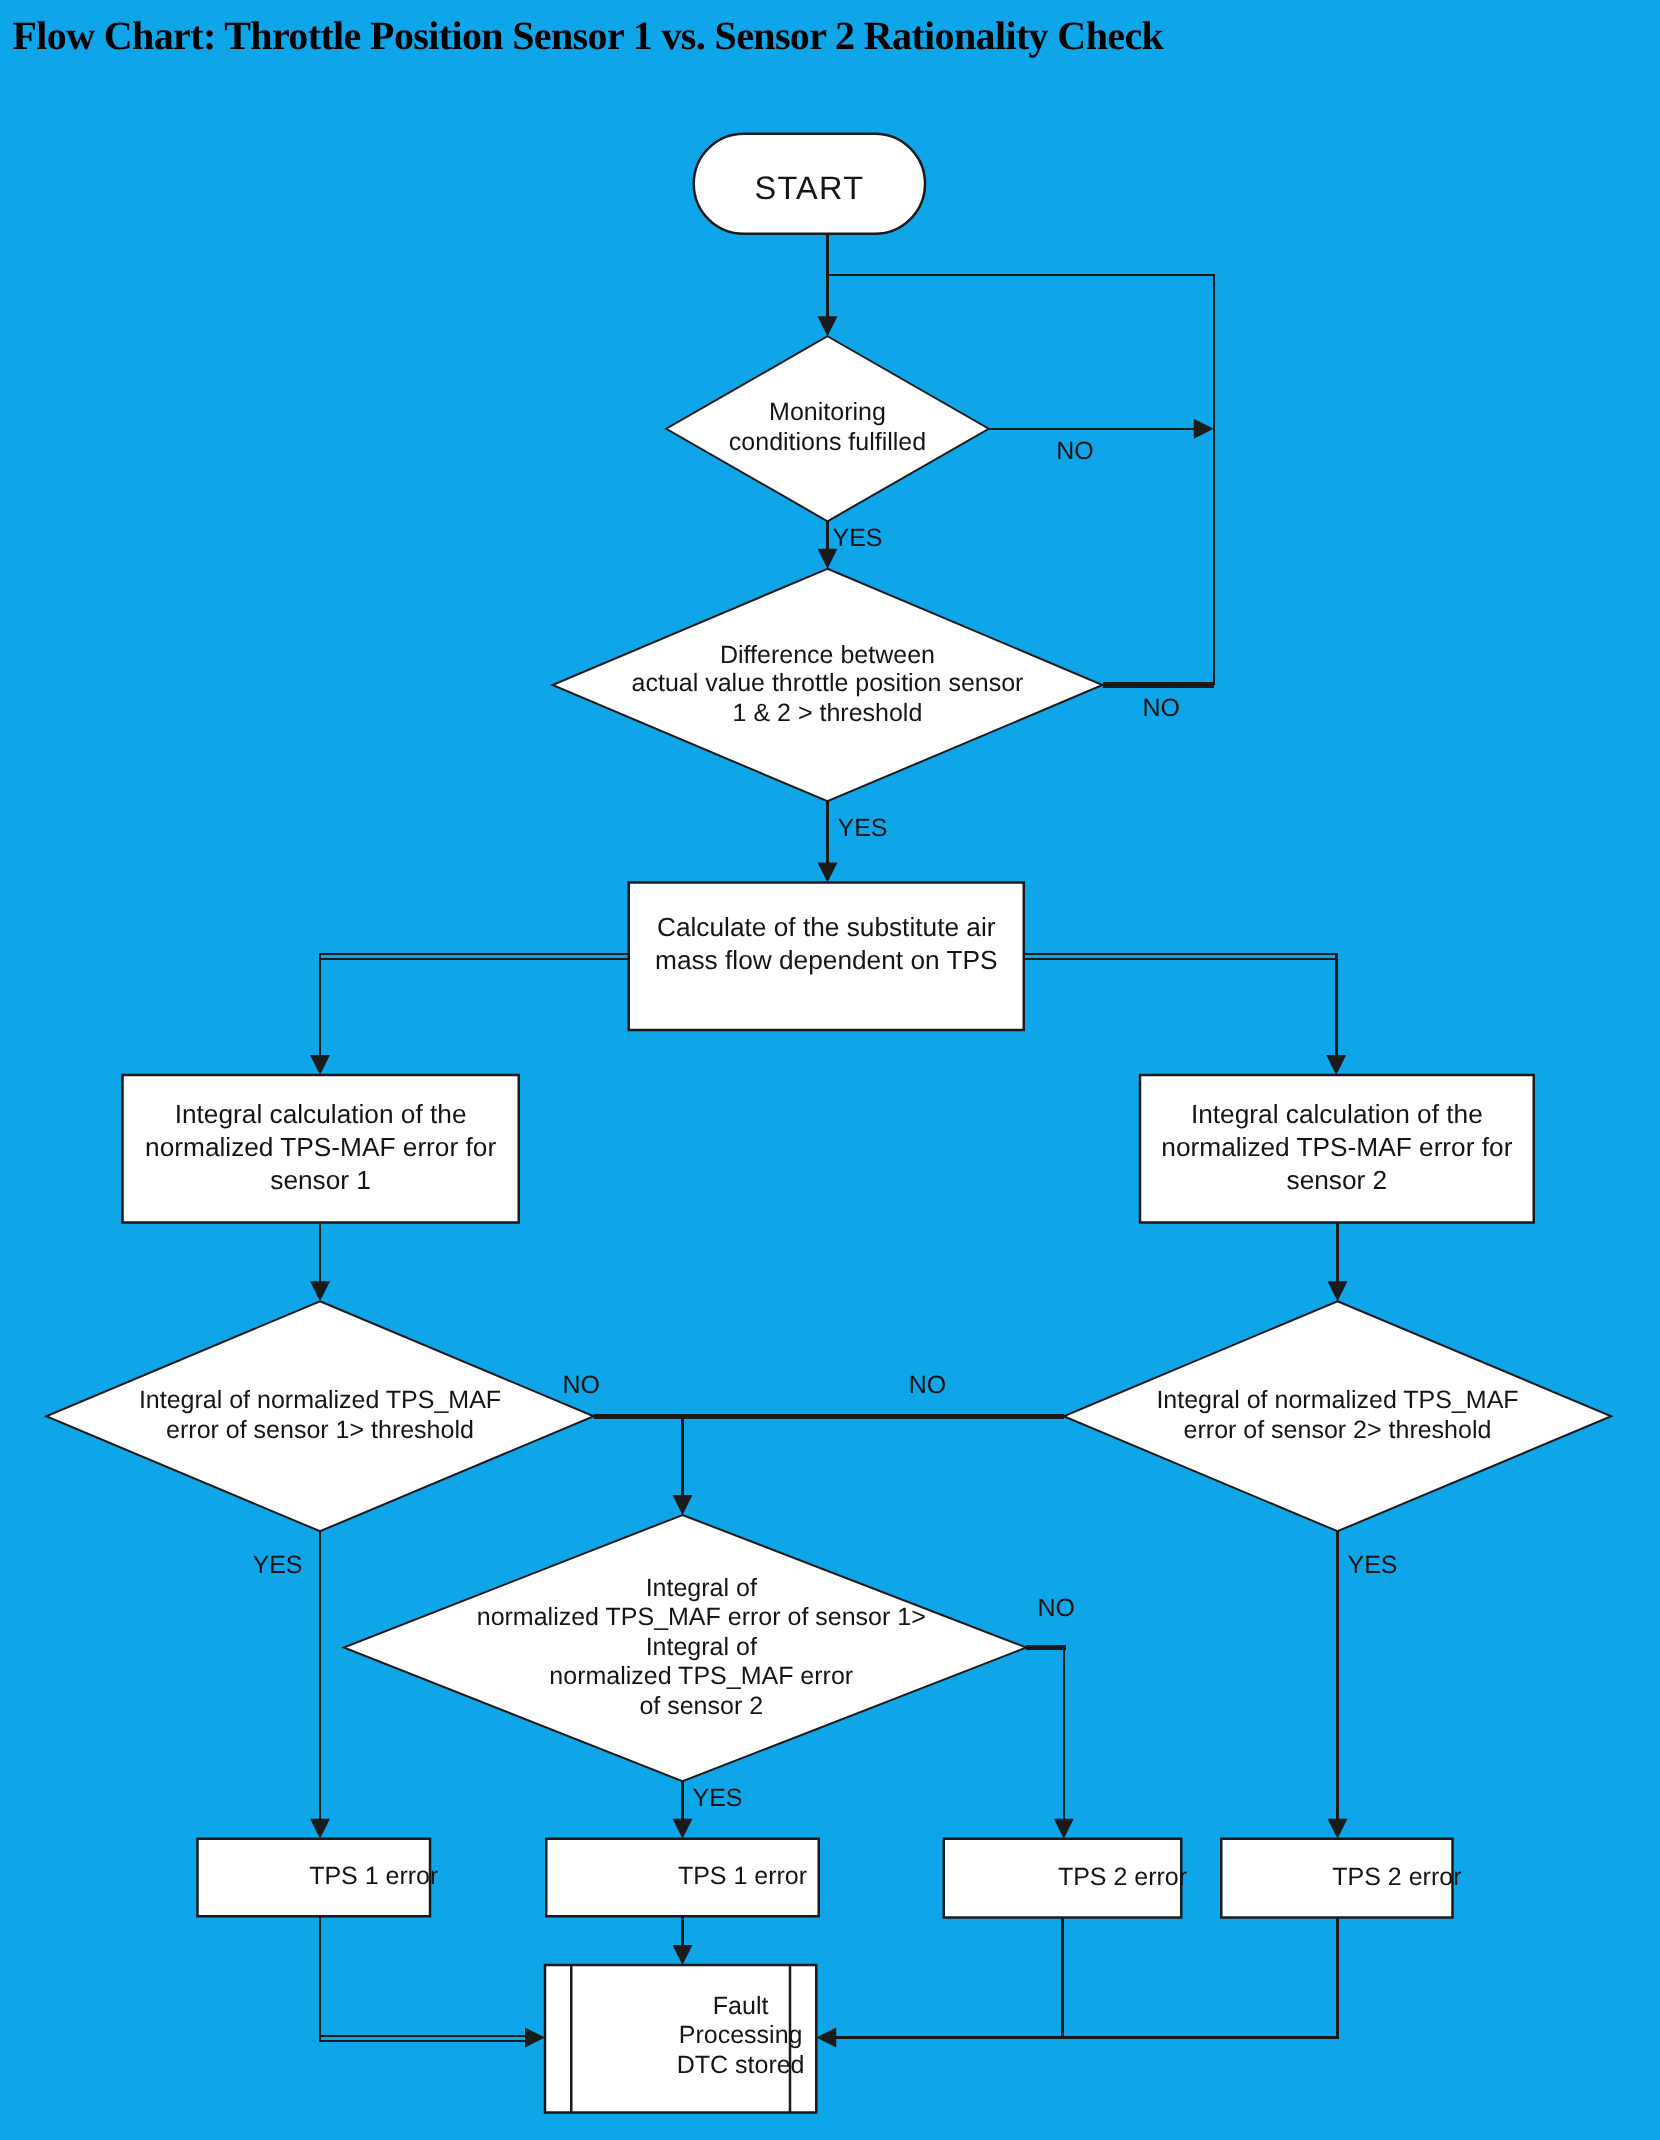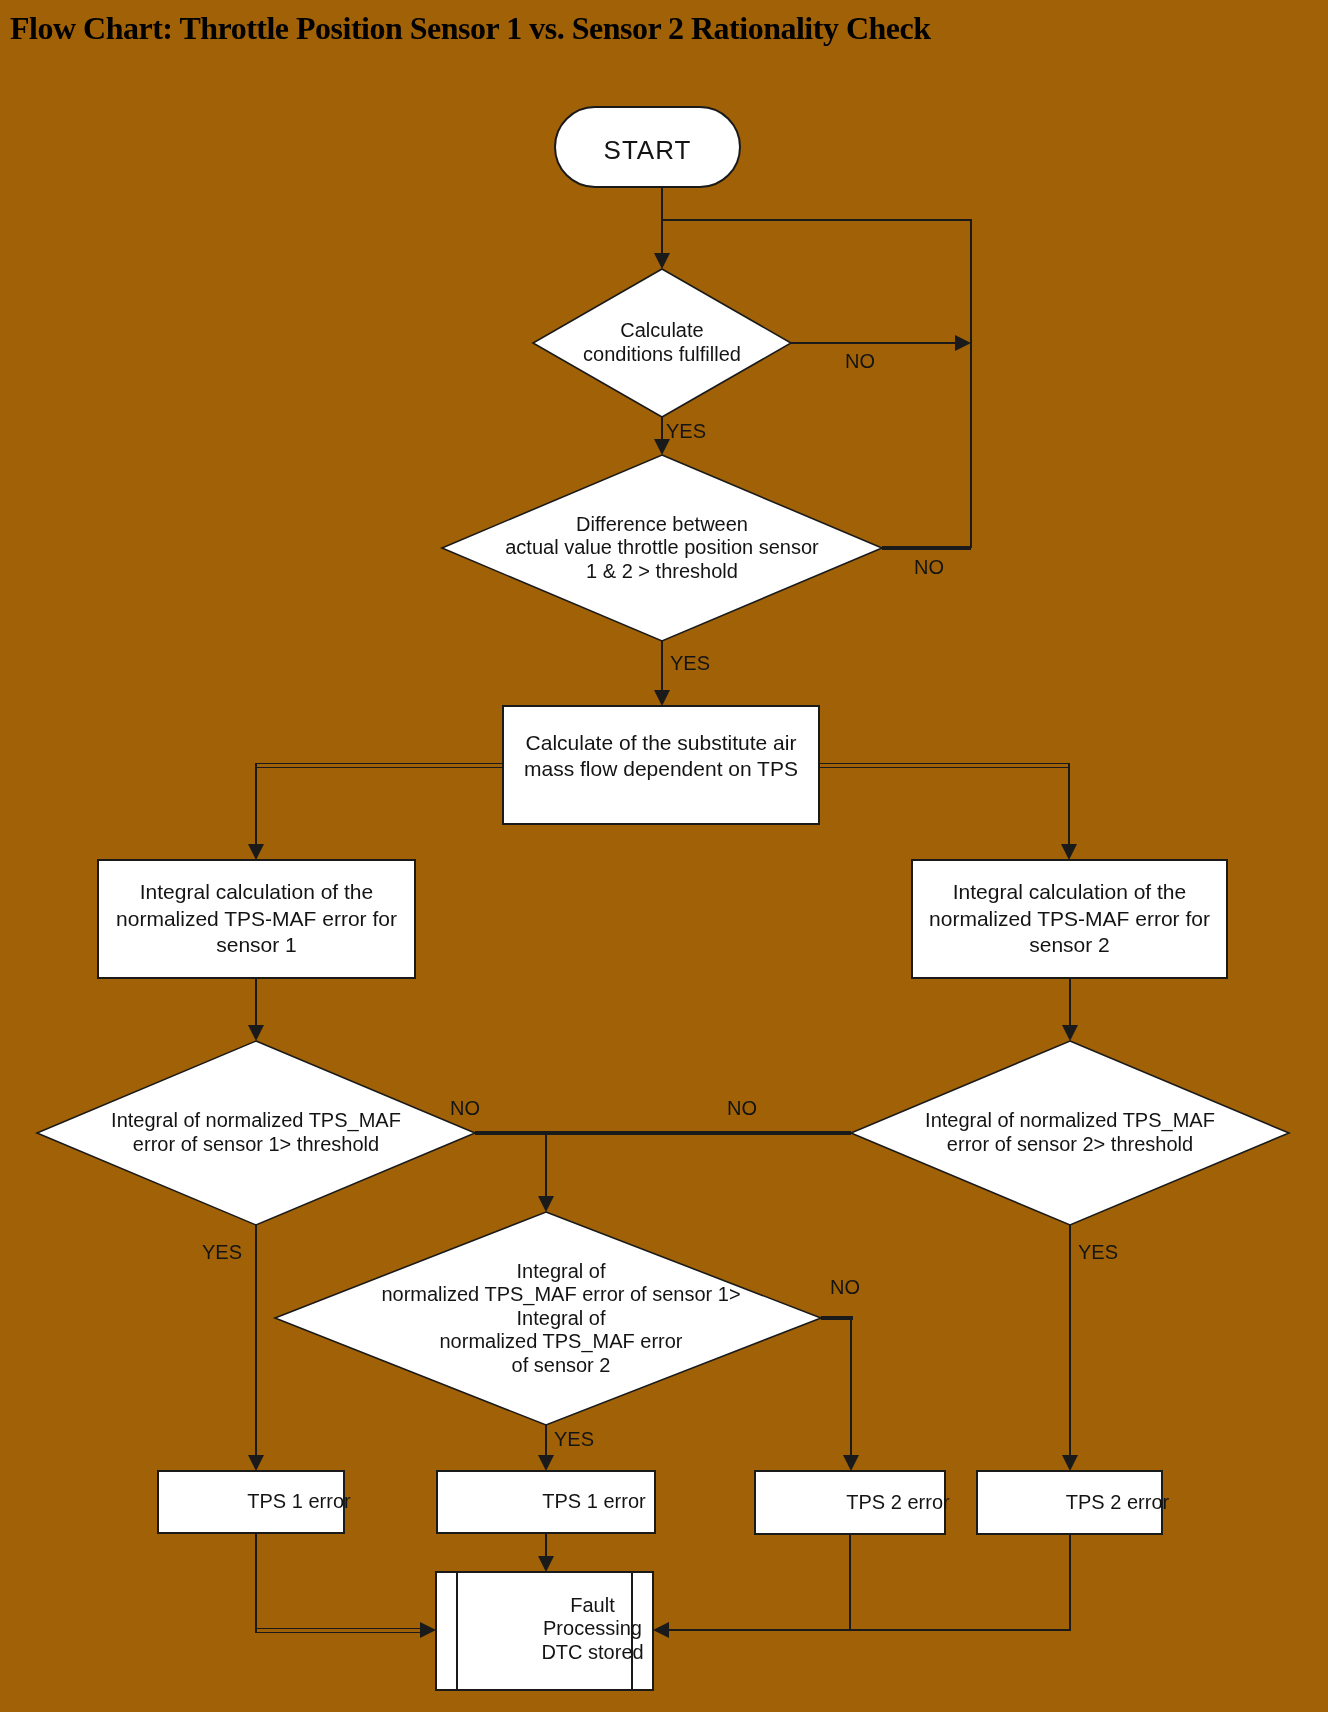--- a/index.html
+++ b/index.html
@@ -1,16 +1,16 @@
 <!DOCTYPE html>
 <html><head>
 <meta charset="utf-8">
 <style>
   html,body{margin:0;padding:0;background:#ffffff;}
-  #page{position:relative;width:1328px;height:1712px;background:#a16207;overflow:hidden;
+  #page{position:relative;width:1328px;height:1712px;background:#0ea5e9;overflow:hidden;
         font-family:"Liberation Sans","DejaVu Sans",sans-serif;color:#141414;}
   #diagram{position:absolute;left:0;top:0;}
   .title{position:absolute;left:10px;top:10px;width:1300px;
          font-family:"Liberation Serif","DejaVu Serif",serif;
          font-weight:bold;font-size:32px;letter-spacing:-0.5px;color:#000;}
   .lbl{position:absolute;display:flex;align-items:center;justify-content:center;
        text-align:center;white-space:pre-line;font-size:20px;line-height:1.18;color:#141414;}
   .proc{font-size:21px;line-height:1.26;}
   .startlbl{font-size:26px;letter-spacing:1px;}
   .errbox{font-size:20px;margin-left:48px;}
@@ -111,21 +111,21 @@
       <rect x="755" y="1471" width="190" height="63" stroke-width="2"></rect>
       <rect x="977" y="1471" width="185" height="63" stroke-width="2"></rect>
       <rect x="436" y="1572" width="217" height="118" stroke-width="2"></rect>
       <line x1="457" y1="1572" x2="457" y2="1690" stroke-width="2"></line>
       <line x1="632" y1="1572" x2="632" y2="1690" stroke-width="2"></line>
     </g>
   </svg>
 
   <div class="lbl startlbl" style="left:555px;top:107px;width:185px;height:87px;">START</div>
 
-  <div class="lbl" style="left:533px;top:269px;width:258px;height:148px;">Calculate
+  <div class="lbl" style="left:533px;top:269px;width:258px;height:148px;">Monitoring
 conditions fulfilled</div>
 
   <div class="lbl" style="left:442px;top:455px;width:440px;height:186px;">Difference between
 actual value throttle position sensor
 1 &amp; 2 &gt; threshold</div>
 
   <div class="lbl proc" style="left:503px;top:706px;width:316px;height:100px;">Calculate of the substitute air
 mass flow dependent on TPS</div>
 
   <div class="lbl proc" style="left:98px;top:860px;width:317px;height:118px;">Integral calculation of the

